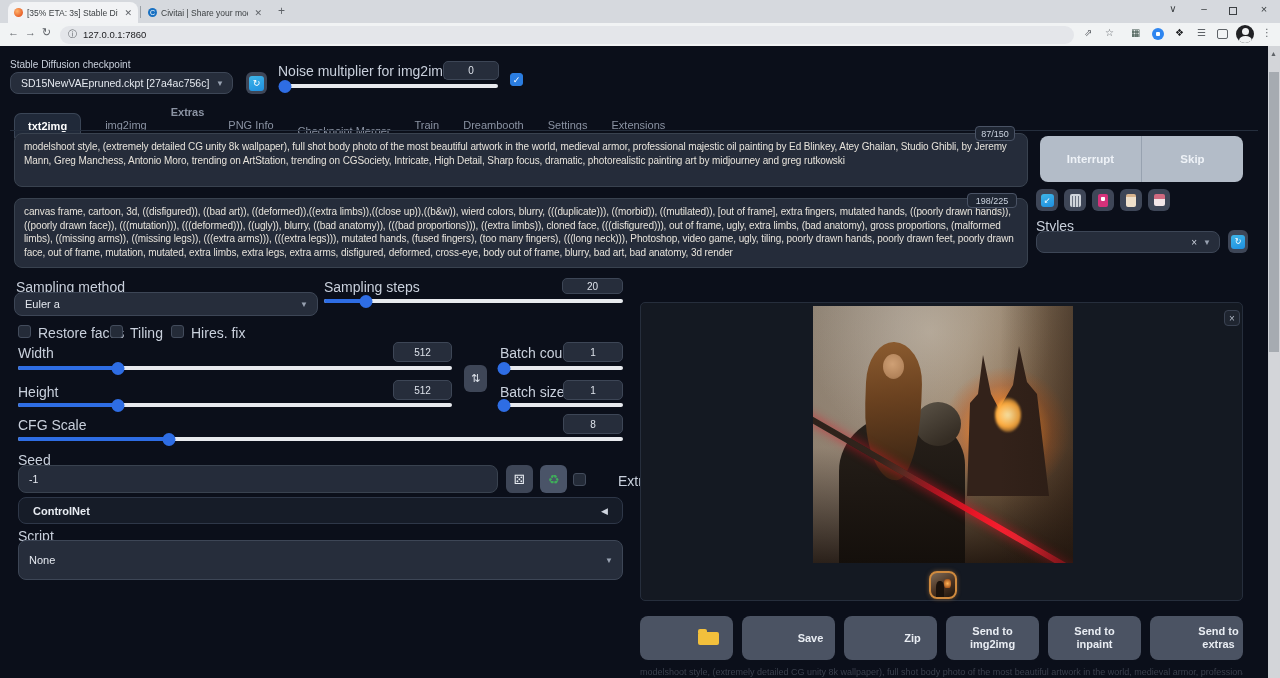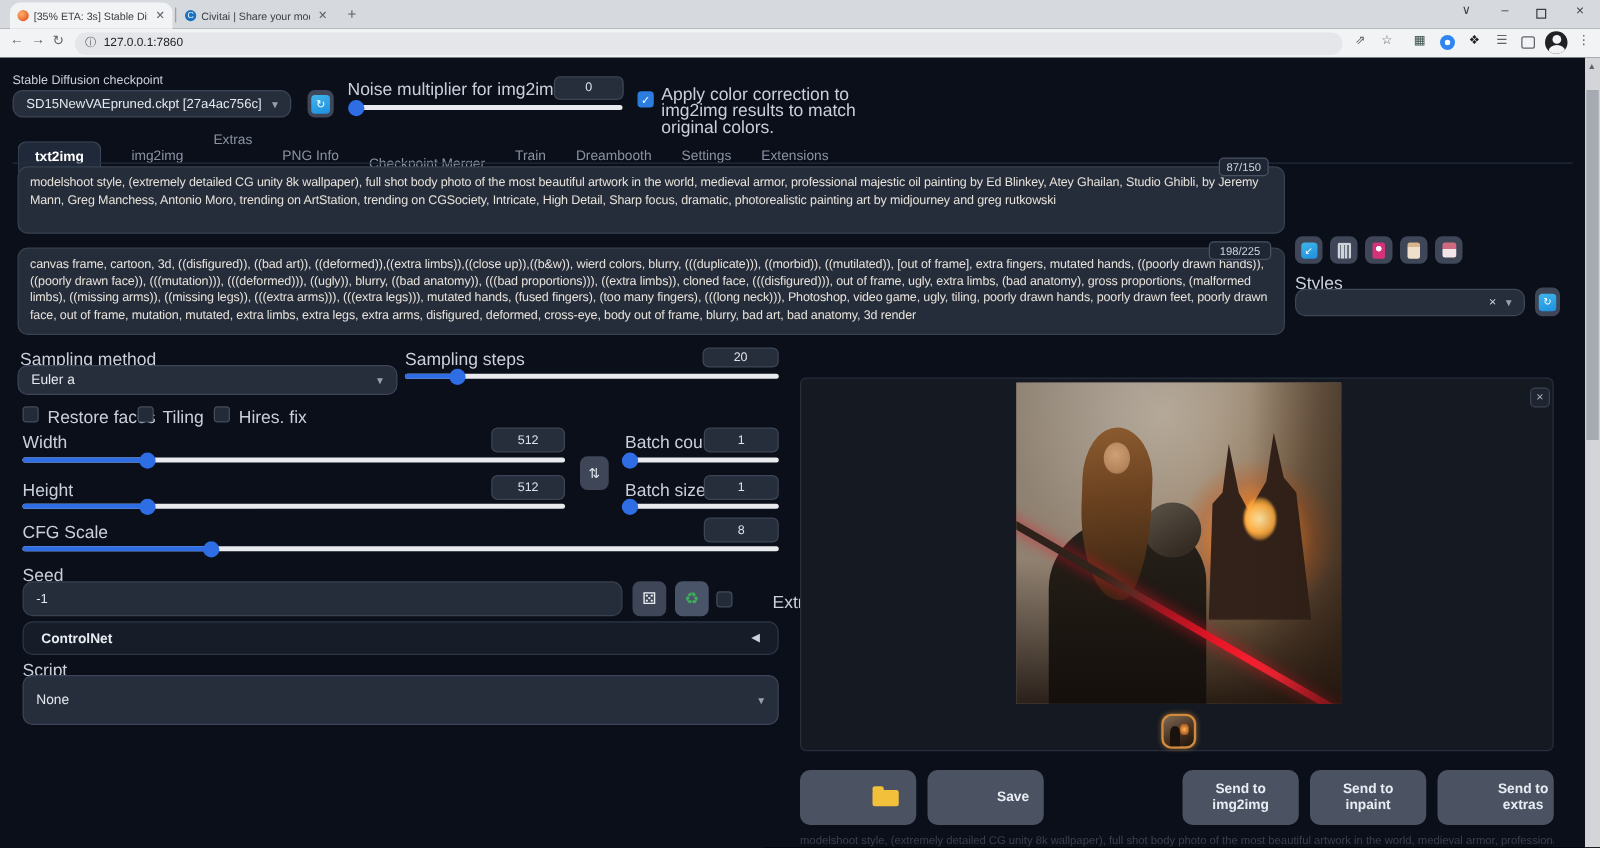--- a/index.html
+++ b/index.html
@@ -150,26 +150,25 @@
   </div>
 
   <div class="abs lbl" style="left:278px; top:63px;">Noise multiplier for img2img</div>
   <div class="numbox abs" style="left:443px; top:61px; width:56px; height:19px;">0</div>
   <div class="slider" style="left:281px; top:84px; width:217px;">
     <div class="fill" style="width:2%;"></div>
     <div class="thumb" style="left:2%;"></div>
   </div>
 
   <div class="cb checked" style="left:510px; top:73px;">✓</div>
-  <div class="abs lbl" style="left:529px; top:69px; width:196px; white-space:normal; line-height:13px;">Apply color correction to img2img results to match original colors.</div>
 
   <div class="abs" style="left:14px; top:106px; display:flex; align-items:flex-end; gap:24px;">
     <span class="navtab active">txt2img</span>
     <span class="navtab" style="padding-bottom:7px;">img2img</span>
-    <span class="navtab" style="padding-bottom:20px;">Extras</span>
+    <span class="navtab" style="padding-bottom:20px;font-weight:bold;">Extras</span>
     <span class="navtab" style="padding-bottom:7px;">PNG Info</span>
     <span class="navtab" style="padding-bottom:1px;">Checkpoint Merger</span>
     <span class="navtab" style="padding-bottom:7px;">Train</span>
     <span class="navtab" style="padding-bottom:7px;">Dreambooth</span>
     <span class="navtab" style="padding-bottom:7px;">Settings</span>
     <span class="navtab" style="padding-bottom:7px;">Extensions</span>
   </div>
   <div class="abs" style="left:10px; top:130px; width:1248px; height:1px; background:#252e3d;"></div>
 
   <div class="counter" style="left:975px; top:126px; width:40px; height:15px;">87/150</div>
@@ -250,20 +249,24 @@
     <span style="font-size:11px; font-weight:bold; color:#e8ecf2;">ControlNet</span>
     <span style="font-size:9px; color:#cfd5df;">◀</span>
   </div>
 
   <div class="abs lbl" style="left:18px; top:528px;">Script</div>
   <div class="dd" style="left:18px; top:540px; width:605px; height:40px;">
     <span class="val">None</span>
     <span class="caret" style="padding-right:9px;">▼</span>
   </div>
 
+  <div class="abs" style="left:1040px; top:136px; width:203px; height:46px; background:#b3bcc8; border-radius:8px; display:flex;">
+    <div style="flex:1; display:flex; align-items:center; justify-content:center; font-size:11.5px; font-weight:bold; color:#eef2f7; border-right:1px solid #97a2b0;">Interrupt</div>
+    <div style="flex:1; display:flex; align-items:center; justify-content:center; font-size:11.5px; font-weight:bold; color:#eef2f7;">Skip</div>
+  </div>
 
   <div class="iconbtn" style="left:1036px; top:189px; width:22px; height:22px;">
     <span class="bluesq" style="width:13px; height:13px; font-size:8px;">↙</span>
   </div>
   <div class="iconbtn" style="left:1064px; top:189px; width:22px; height:22px;">
     <span class="trash-glyph"></span>
   </div>
   <div class="iconbtn" style="left:1092px; top:189px; width:22px; height:22px;">
     <span class="card-glyph"></span>
   </div>
@@ -301,20 +304,21 @@
     <div class="abs" style="left:288px; top:268px; width:28px; height:28px; border:2px solid #cf8a3e; border-radius:8px; background:linear-gradient(150deg,#7d6a57 0%,#4a3322 55%,#1d140d 100%); box-shadow:0 0 4px rgba(207,138,62,0.5);">
       <div style="position:absolute; left:13px; top:6px; width:7px; height:9px; background:radial-gradient(circle,#ffb457,#a3521a 80%); border-radius:40%;"></div>
       <div style="position:absolute; left:5px; top:8px; width:8px; height:16px; background:#1a120c; border-radius:40% 40% 0 0;"></div>
     </div>
   </div>
 
   <div class="graybtn" style="left:640px; top:616px; width:93px; height:44px;">
     <span class="folder-glyph"></span>
   </div>
   <div class="graybtn" style="left:742px; top:616px; width:93px; height:44px;">Save</div>
+  <div class="graybtn" style="left:844px; top:616px; width:93px; height:44px;">Zip</div>
   <div class="graybtn" style="left:946px; top:616px; width:93px; height:44px; padding:0 14px;">Send to img2img</div>
   <div class="graybtn" style="left:1048px; top:616px; width:93px; height:44px; padding:0 18px;">Send to inpaint</div>
   <div class="graybtn" style="left:1150px; top:616px; width:93px; height:44px;">Send to extras</div>
 
   <div class="abs" style="left:640px; top:667px; width:603px; height:11px; overflow:hidden; font-size:9px; color:rgba(145,155,170,0.35); white-space:nowrap;">modelshoot style, (extremely detailed CG unity 8k wallpaper), full shot body photo of the most beautiful artwork in the world, medieval armor, professional majestic oil painting by Ed Blinkey, Atey Ghailan, Studio Ghibli, by Jeremy Mann, Greg Manchess, Antonio Moro, trending on ArtStation, trending on CGSociety</div>
 
   <div class="scrolltrack">
     <span class="scrollarrow">▲</span>
     <div class="scrollthumb"></div>
   </div>

